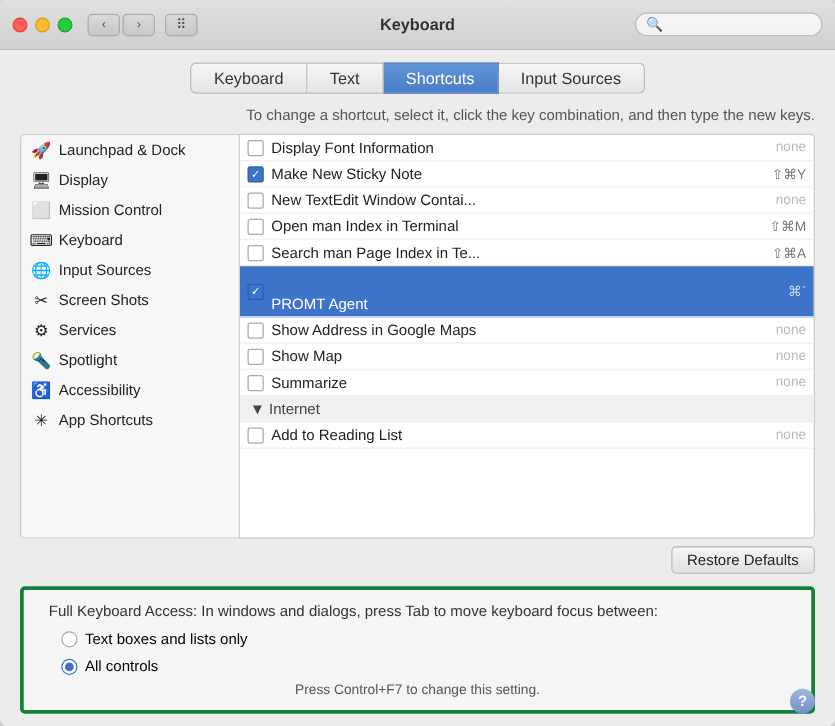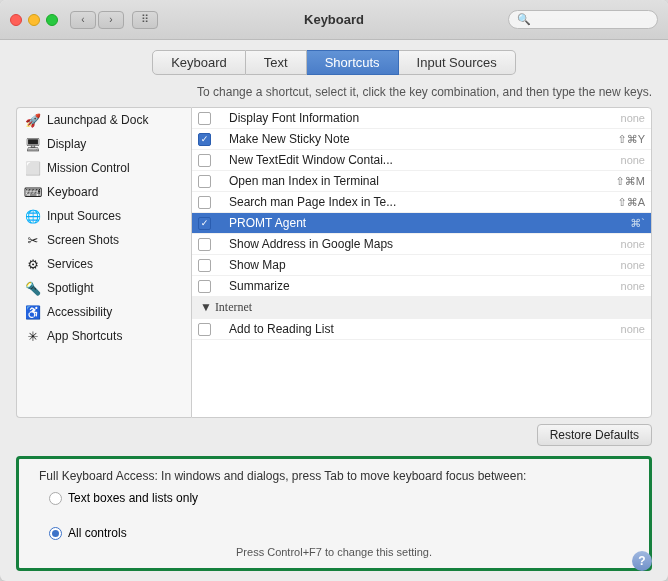--- a/index.html
+++ b/index.html
@@ -174,34 +174,33 @@
       border-radius: 0 4px 4px 0;
       background: #fff;
       overflow-y: auto;
       position: relative;
     }
     .shortcut-item {
       display: flex;
       align-items: center;
       padding: 3px 6px;
       border-bottom: 1px solid #f0f0f0;
-      gap: 18px;
+      gap: 6px;
       font-size: 12px;
       color: #222;
     }
     .shortcut-item.selected {
       background: #3d73c8;
       color: white;
     }
     .shortcut-item.section-header {
       background: #f0f0f0;
       color: #444;
       font-weight: 500;
       padding-left: 8px;
-      font-family: Liberation Serif, serif;
     }
     .shortcut-checkbox {
       width: 13px;
       height: 13px;
       border: 1px solid #aaa;
       border-radius: 2px;
       background: #fff;
       flex-shrink: 0;
       display: flex;
       align-items: center;
@@ -221,21 +220,21 @@
       overflow: hidden;
       text-overflow: ellipsis;
       white-space: nowrap;
     }
     .shortcut-key {
       font-size: 11px;
       color: #777;
       flex-shrink: 0;
     }
     .shortcut-item.selected .shortcut-key { color: #cde; }
-    .shortcut-item.selected .shortcut-name { color: white; }
+    .shortcut-item.selected .shortcut-name { color: white; margin-top: 20px; }
     .restore-row {
       display: flex;
       justify-content: flex-end;
       margin-top: 6px;
     }
     .restore-btn {
       padding: 3px 12px;
       background: linear-gradient(to bottom, #f5f5f5, #e0e0e0);
       border: 1px solid #bbb;
       border-radius: 4px;
@@ -251,21 +250,21 @@
       border-radius: 4px;
     }
     .full-kb-label {
       font-size: 12px;
       color: #333;
       margin-bottom: 8px;
     }
     .radio-group {
       display: flex;
       flex-direction: column;
-      gap: 21px;
+      gap: 8px;
       margin-left: 10px;
       margin-bottom: 6px;
     }
     .radio-item {
       display: flex;
       align-items: center;
       gap: 6px;
       font-size: 12px;
       cursor: pointer;
     }

